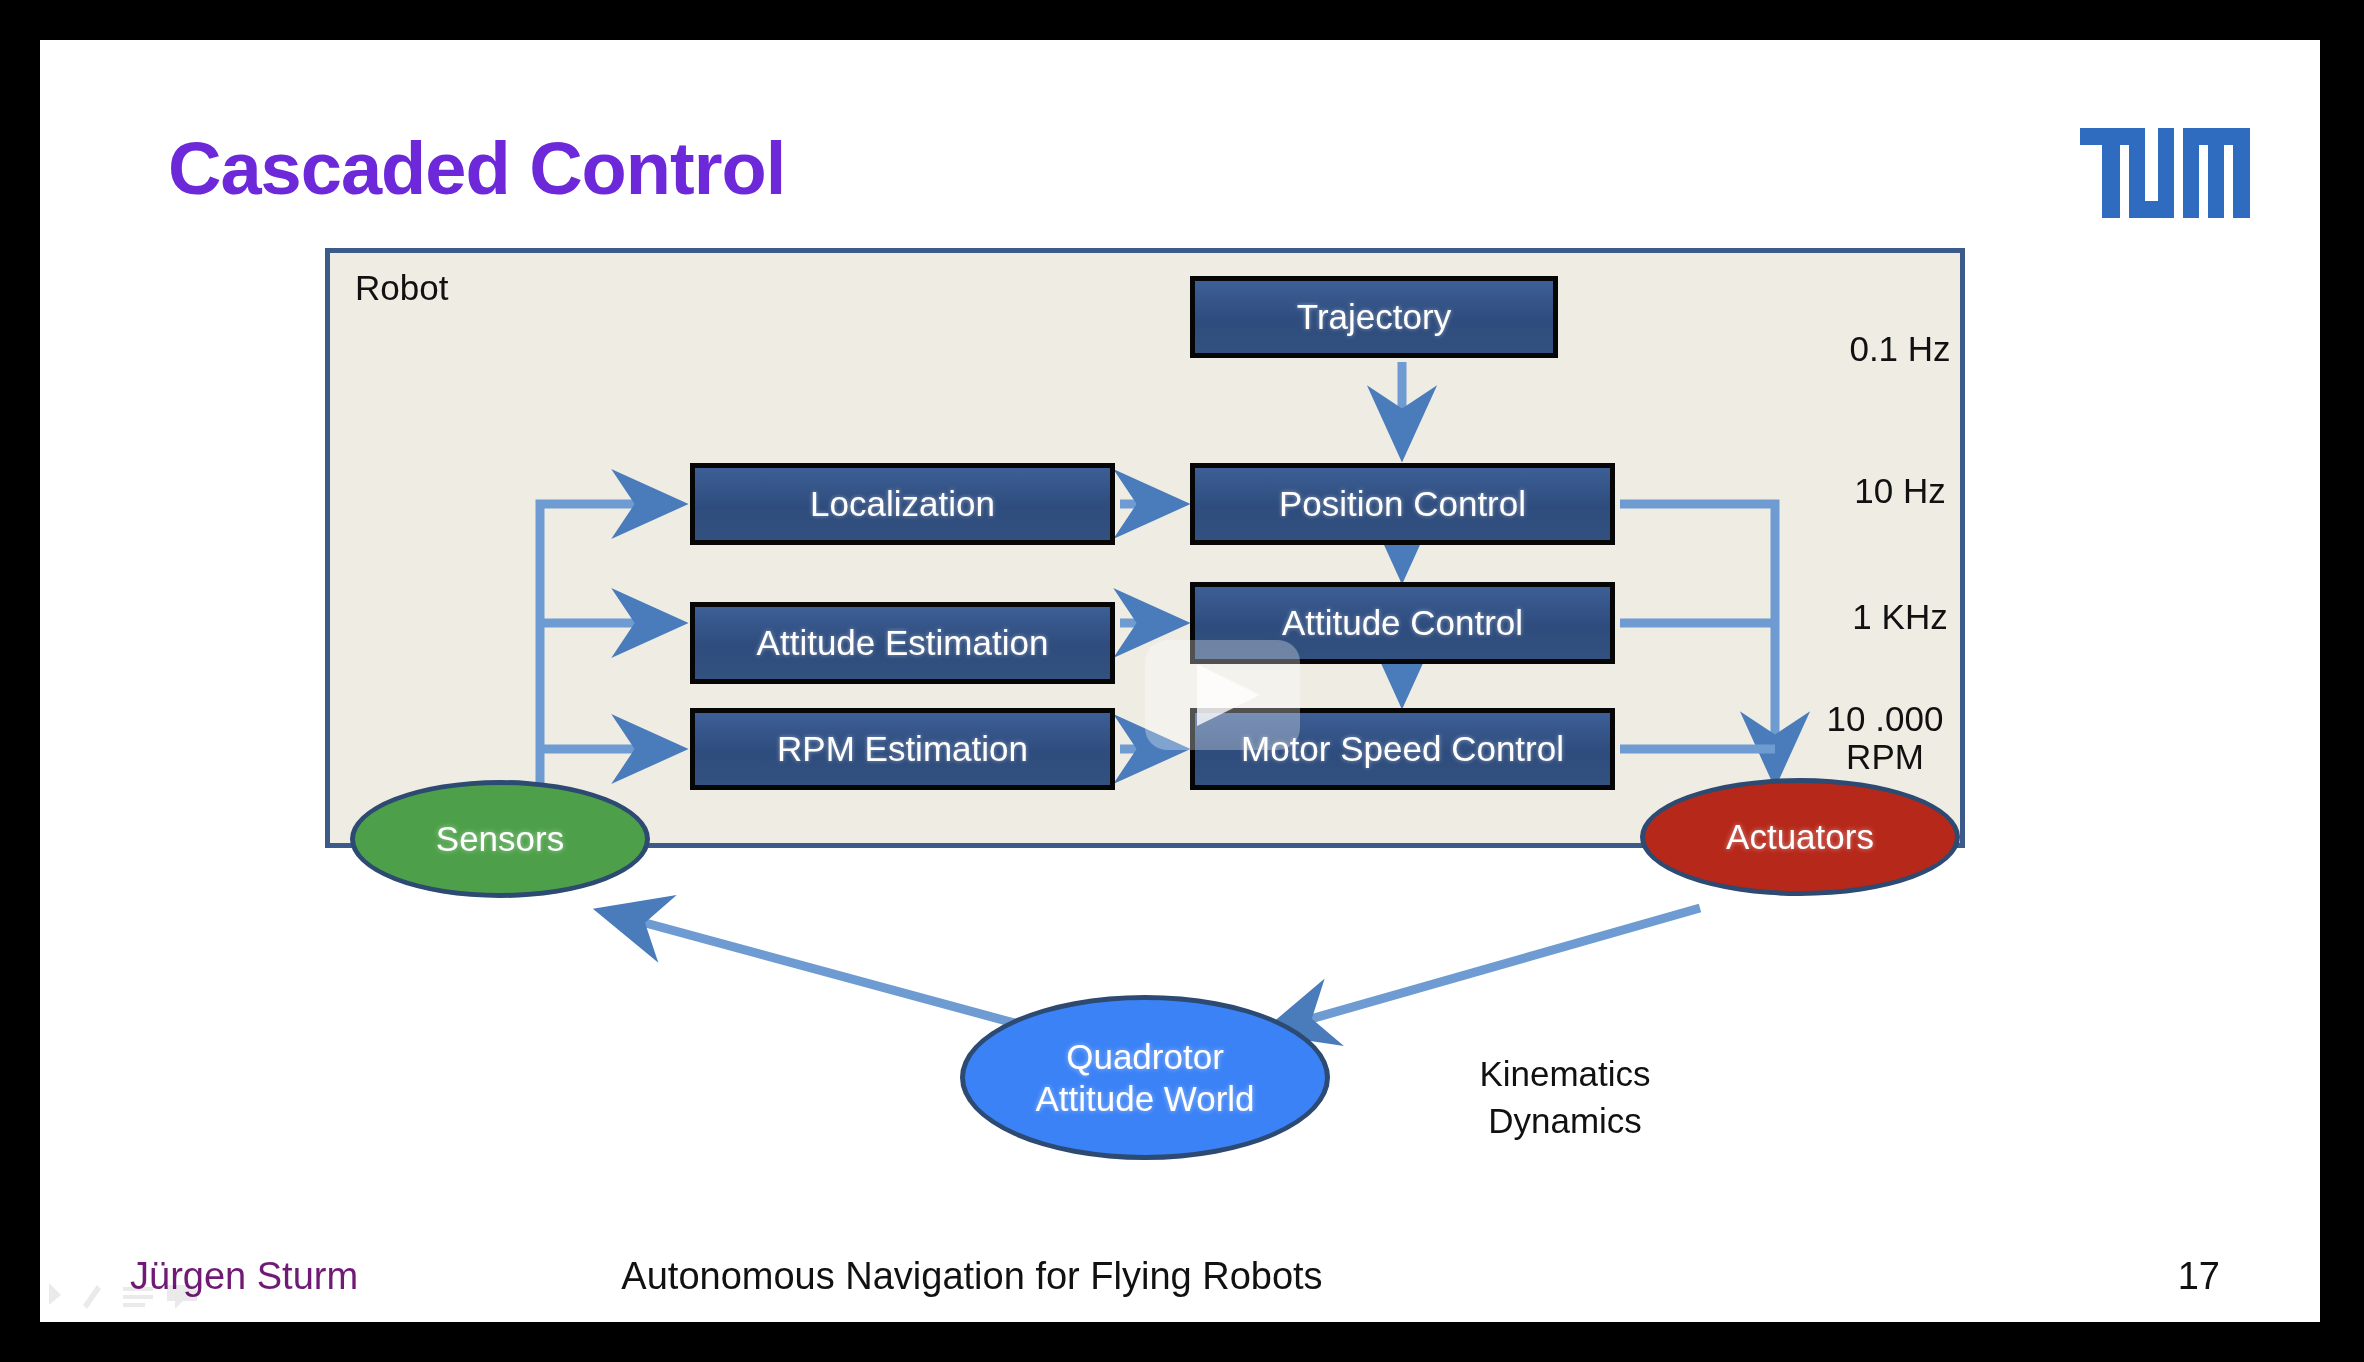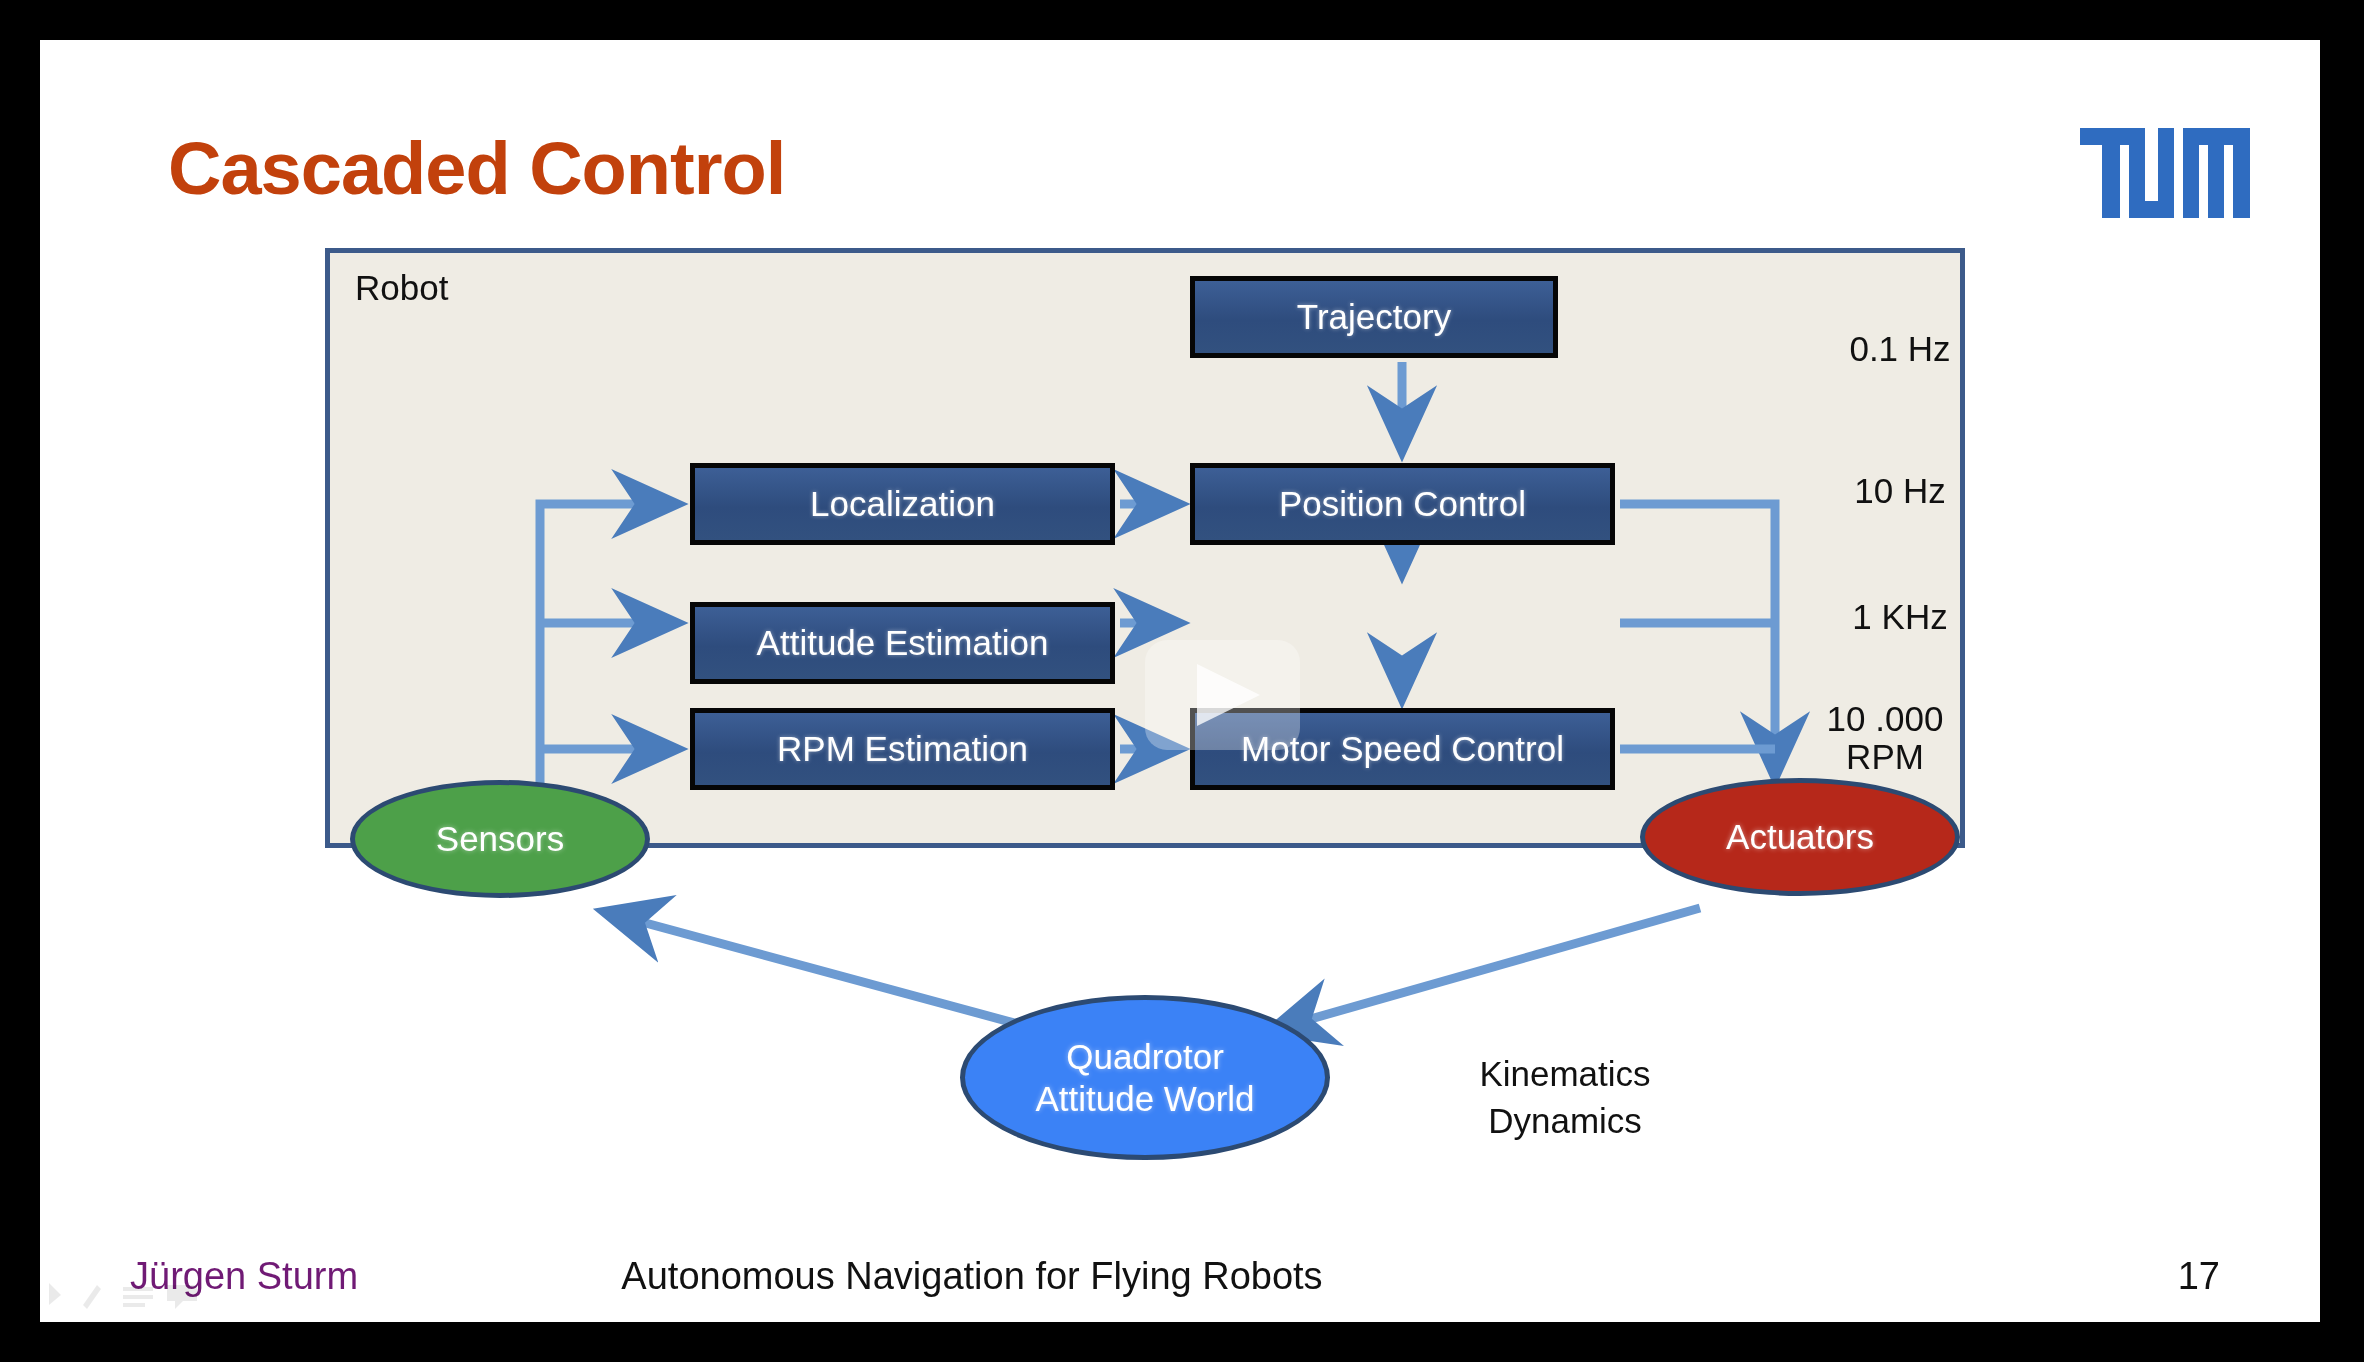--- a/index.html
+++ b/index.html
@@ -2,21 +2,21 @@
 <html><head>
 <meta charset="utf-8">
 <style>
   html,body{margin:0;padding:0;background:#000;}
   body{width:2364px;height:1362px;overflow:hidden;font-family:"Liberation Sans",sans-serif;}
 
   #frame{position:absolute;left:0;top:0;width:2364px;height:1362px;background:#000;}
   #slide{position:absolute;left:40px;top:40px;width:2280px;height:1282px;background:#ffffff;overflow:hidden;}
 
   
-  #title{position:absolute;left:128px;top:86px;font-size:74px;font-weight:bold;color:#c2410c;letter-spacing:-1px;white-space:nowrap;}
+  #title{position:absolute;left:128px;top:86px;font-size:74px;font-weight:bold;color:#6d28d9;letter-spacing:-1px;white-space:nowrap;}
 
   
   #tum{position:absolute;left:2040px;top:88px;width:170px;height:90px;}
 
   
   #robot-box{position:absolute;left:285px;top:208px;width:1640px;height:600px;background:#efece4;border:5px solid #3c5a8a;box-sizing:border-box;}
   #robot-label{position:absolute;left:315px;top:228px;font-size:35px;color:#111;}
 
   
   .pbox{position:absolute;background:linear-gradient(180deg,#3d5f96 0%,#2e4c7d 55%,#32517f 100%);
@@ -114,20 +114,21 @@
       <path d="M1580,583 L1735,583"></path>
       <path d="M1580,709 L1735,709"></path>
       <path d="M370,800 L500,800"></path>
     </g>
   </svg>
 
   <div class="pbox" id="box-traj">Trajectory</div>
   <div class="pbox" id="box-loc">Localization</div>
   <div class="pbox" id="box-pos">Position Control</div>
   <div class="pbox" id="box-att-e">Attitude Estimation</div>
+  <div class="pbox" id="box-att-c">Attitude Control</div>
   <div class="pbox" id="box-rpm-e">RPM Estimation</div>
   <div class="pbox" id="box-mot-c">Motor Speed Control</div>
 
   <div class="freq" id="f1">0.1 Hz</div>
   <div class="freq" id="f2">10 Hz</div>
   <div class="freq" id="f3">1 KHz</div>
   <div class="freq" id="f4">
     <span>10 .000</span><br>
     <span>RPM</span>
   </div>

